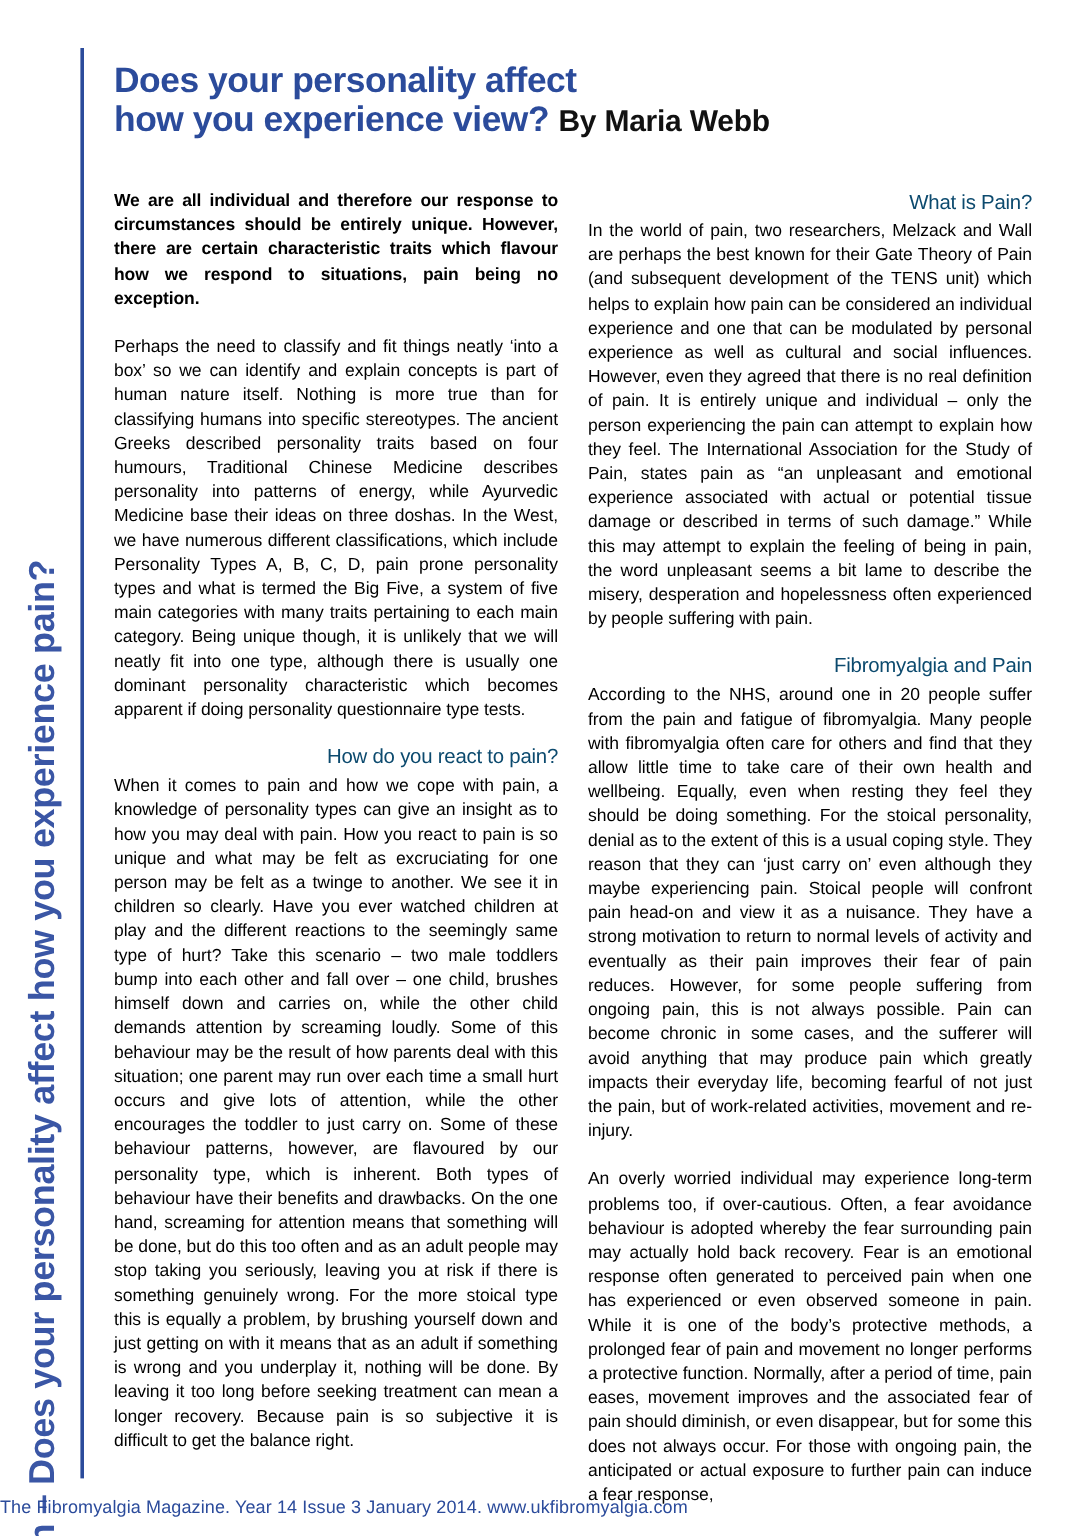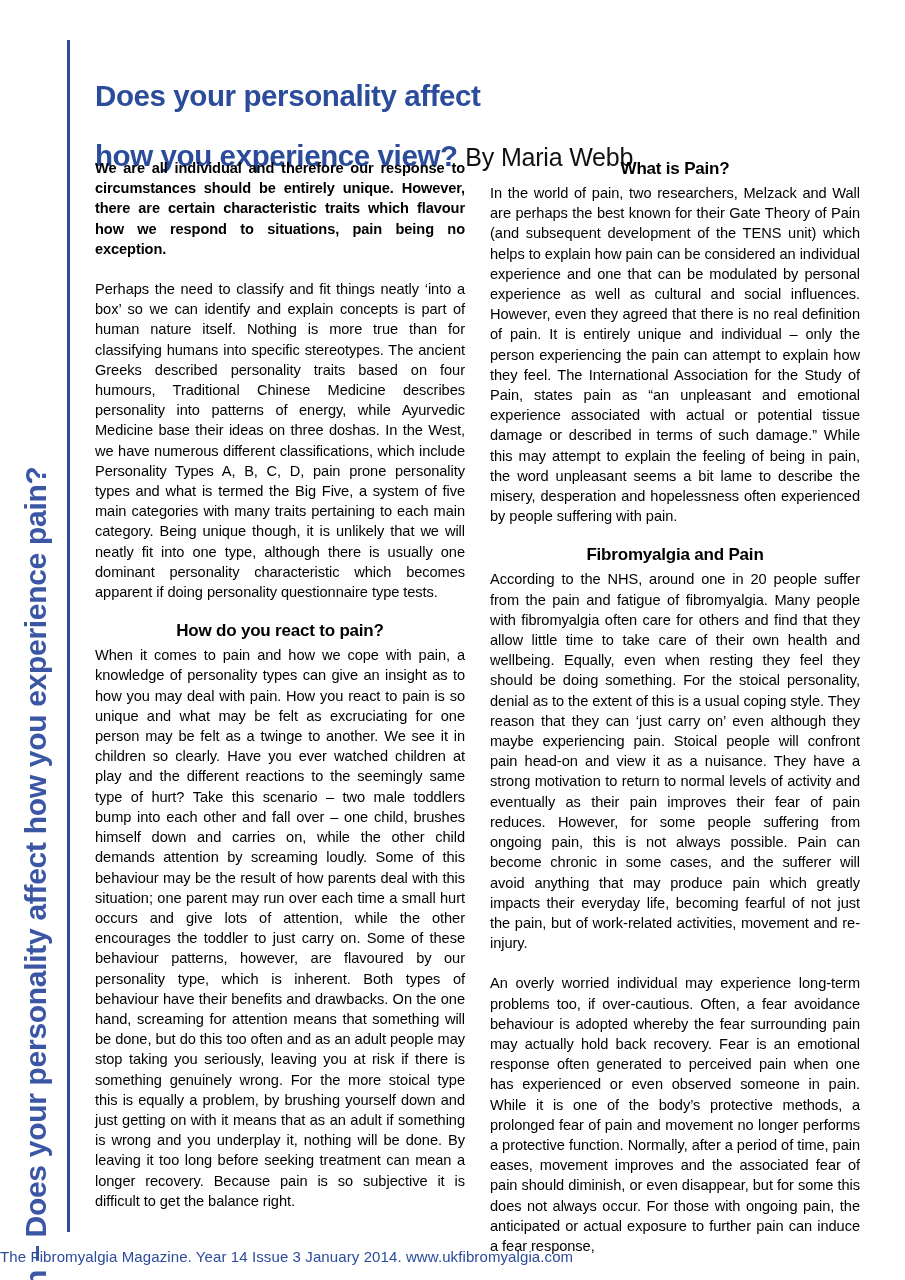--- a/index.html
+++ b/index.html
@@ -63,25 +63,24 @@
     top: 52px;
     width: 770px;
   }
   .head-line {
     font-weight: bold;
     font-size: 29.5px;
     line-height: 32px;
     color: #2B4B9B;
     letter-spacing: -0.4px;
     white-space: nowrap;
-    margin-top: 28px;
   }
   .byline {
     color: #111111;
-    font-weight: normal;
+    font-weight: bold;
     font-size: 25px;
     letter-spacing: -0.2px;
   }
 
   
   #columns {
     position: absolute;
     left: 95px;
     top: 158px;
     width: 765px;
@@ -105,24 +104,24 @@
     font-weight: bold;
     letter-spacing: -0.1px;
   }
   p.body + p.body {
     margin-top: 20px;
   }
   h2.sub {
     margin: 18px 0 3px 0;
     font-size: 17px;
     line-height: 22px;
-    font-weight: bold;
+    font-weight: normal;
     letter-spacing: -0.2px;
-    color: #000000;
-    text-align: center;
+    color: #0c4a6e;
+    text-align: right;
   }
   h2.sub.first {
     margin-top: 0;
   }
 
   
   #footer {
     position: absolute;
     left: 0;
     top: 1248px;

